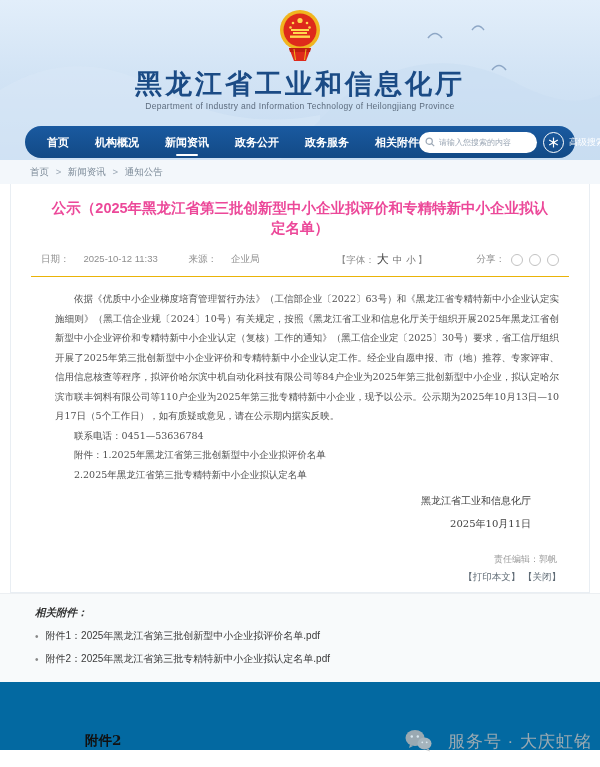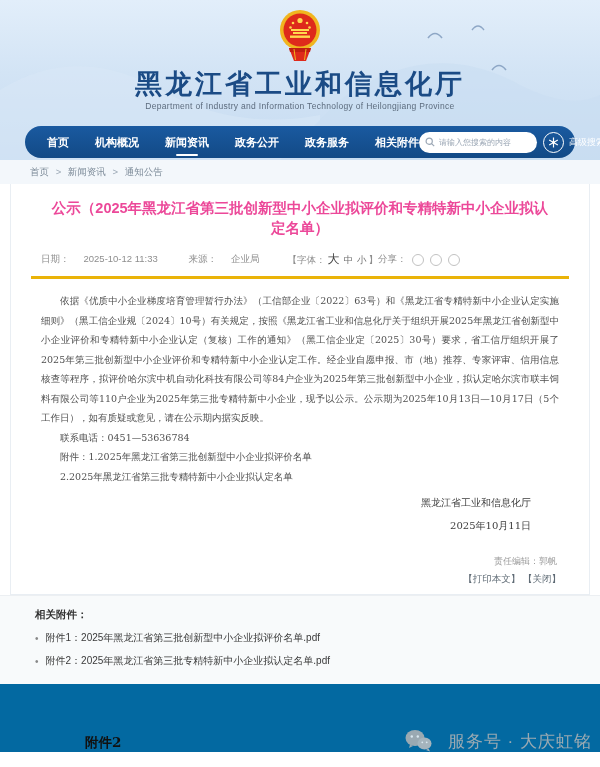--- a/index.html
+++ b/index.html
@@ -60,47 +60,47 @@
   
   .article-card {
     background:#fff; margin:0 10px; border:1px solid #e9eef3; border-top:none;
     padding:14px 0 8px;
   }
   .article-title {
     text-align:center; font-size:14.5px; font-weight:bold; color:#ec4899;
     padding:0 40px; line-height:20px;
   }
   .meta-row {
-    display:flex; align-items:center; justify-content:flex-start;
-    margin:13px 20px 4px; padding:0 10px 8px; border-bottom:3px solid #eab308;
+    display:flex; align-items:center; justify-content:space-between;
+    margin:13px 20px 4px; padding:0 10px 8px; border-bottom:1px solid #eab308;
     font-size:9.5px; color:#8e8e8e;
   }
   .meta-left span { margin-right:14px; }
   .fs-item { margin:0 2px; cursor:pointer; color:#6f6f6f; }
   .fs-item.big { font-size:12px; color:#444; }
   .meta-share { display:flex; align-items:center; }
   .share-circle {
     width:12px; height:12px; border:1.3px solid #c2c2c2; border-radius:50%;
     margin-left:6px; display:inline-block; background:#fff; cursor:pointer;
   }
   .article-body {
     margin:12px 30px 0; font-family:"DejaVu Serif", serif;
     font-size:9.5px; color:#4f4f4f; line-height:19.5px; text-align:justify;
   }
-  .article-body p { text-indent:2em; }
+  .article-body p { text-indent:2em;margin-left:14px; }
   .article-body .follow { margin-top:0; }
   .sign-block { text-align:right; padding-right:58px; margin-top:10px; font-family:"DejaVu Serif",serif; color:#3c3c3c; }
   .sign-org { font-size:10px; }
   .sign-date { font-size:10px; margin-top:9px; }
   .editor-line { text-align:right; padding-right:32px; margin-top:22px; font-size:9px; color:#9b9b9b; }
   .actions-line { text-align:right; padding-right:28px; margin-top:5px; font-size:9.5px; color:#5f6b75; }
   .actions-line span { cursor:pointer; }
   
   .related-section { background:#f8fafb; border-top:1px solid #eceff2; padding:12px 0 16px 35px; }
-  .related-label { font-size:10.5px; font-weight:bold; color:#333; }
+  .related-label { font-size:10.5px; font-weight:bold; color:#333;font-style:italic; }
   .related-list { list-style:none; margin-top:4px; }
   .related-list li { display:flex; align-items:center; margin-top:9px; font-size:10px; color:#3a3a3a; }
   .bullet { color:#888; margin-right:7px; font-size:10px; }
   .file-link { cursor:pointer; }
   
   .attachment-doc { background:#0369a1; padding-top:50px; }
   .attach-label {
     margin-left:85px; font-family:"DejaVu Serif",serif; font-weight:bold;
     font-size:13.5px; color:#111;
   }

